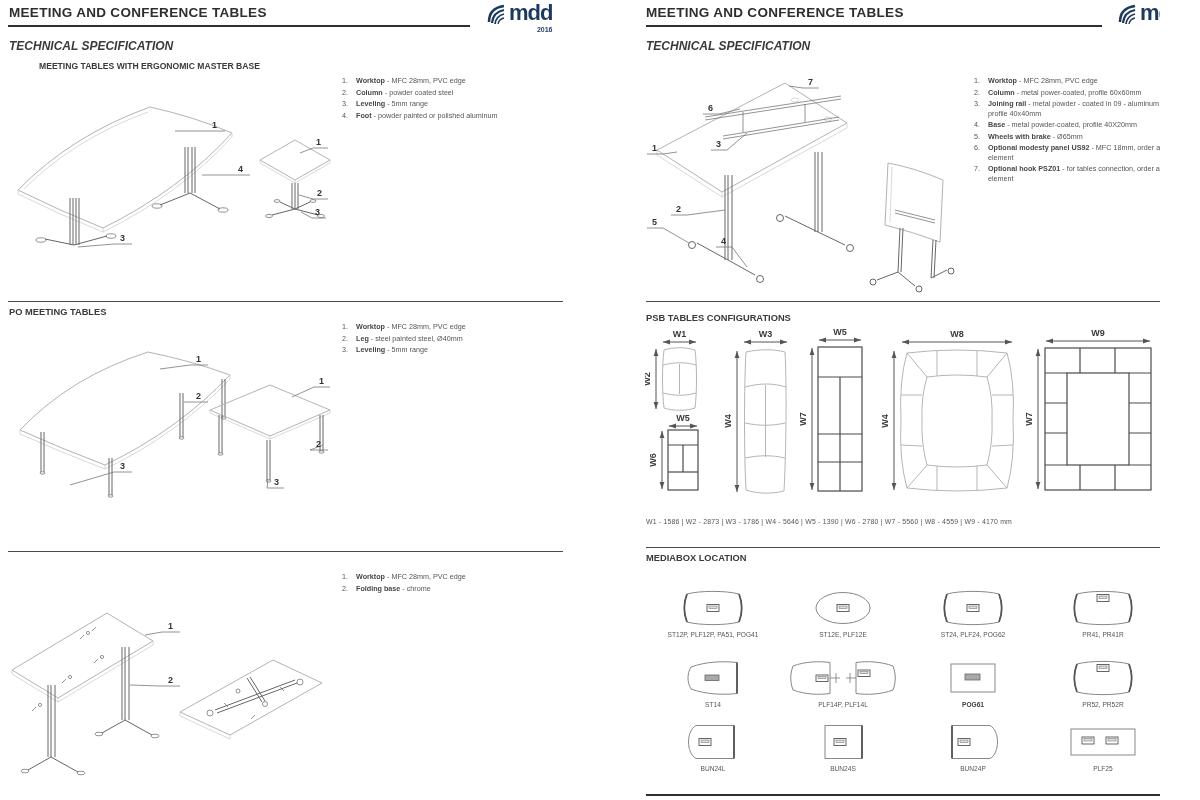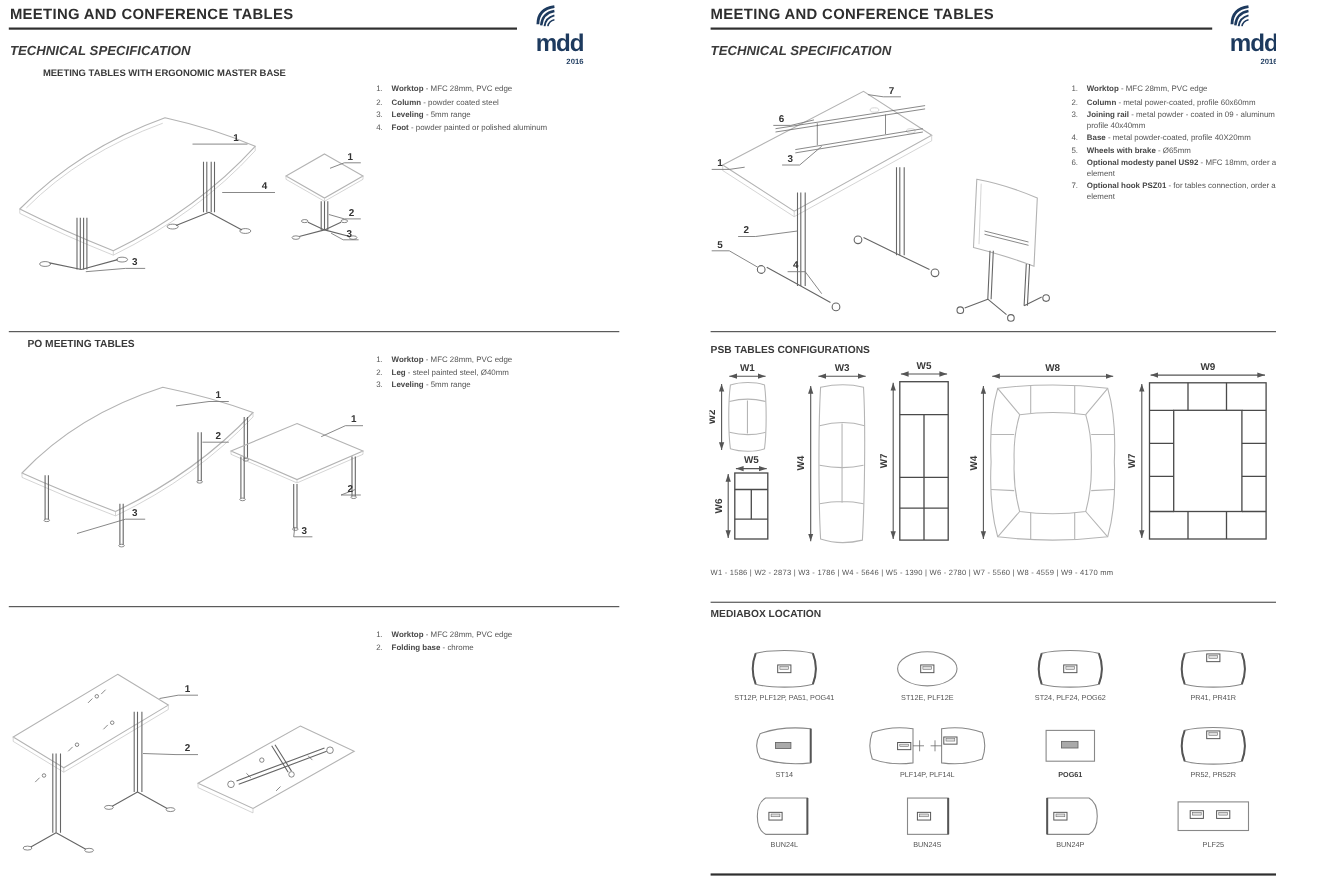--- a/index.html
+++ b/index.html
@@ -5,21 +5,21 @@
   html,body{margin:0;padding:0;background:#fff;}
   #canvas{position:relative;width:1160px;height:800px;background:#ffffff;overflow:hidden;
           font-family:"Liberation Sans","DejaVu Sans",sans-serif;color:#3b3b3b;}
   .abs{position:absolute;}
   .page-title{font-size:13.5px;font-weight:bold;letter-spacing:.3px;color:#2e2e2e;white-space:nowrap;}
   .hrule{position:absolute;background:#2f2f2f;height:2px;}
   .divider{position:absolute;background:#4a4a4a;height:1px;}
   .tech-title{font-size:12px;font-weight:bold;color:#3a3a3a;white-space:nowrap;font-style:italic;}
   .sub-title{font-size:8.6px;font-weight:bold;color:#3a3a3a;white-space:nowrap;padding-left:30px;}
   .sec-title{font-size:9.3px;font-weight:bold;color:#3a3a3a;white-space:nowrap;}
-  .logo{display:flex;align-items:flex-start;flex-direction:column;}
+  .logo{display:flex;align-items:flex-start;}
   .logo-word{font-size:22px;font-weight:bold;color:#1d3a5e;letter-spacing:-1px;line-height:20px;}
   .logo-year{font-size:7px;font-weight:bold;color:#1d3a5e;text-align:right;margin-top:2px;}
   .spec{position:absolute;width:228px;font-size:7.2px;line-height:1.32;color:#555;}
   .spec-item{position:relative;padding-left:14px;margin-bottom:2px;}
   .spec-num{position:absolute;left:0;top:0;color:#555;}
   .spec-term{font-weight:bold;color:#474747;}
   .dims{position:absolute;font-size:6.9px;color:#555;letter-spacing:.2px;white-space:nowrap;}
   .mb-row{position:absolute;display:flex;}
   .mb-cell{width:130px;display:flex;flex-direction:column;align-items:center;}
   .mb-label{font-size:6.6px;color:#555;margin-top:3px;white-space:nowrap;}
@@ -103,21 +103,21 @@
       <path class="ld" d="M290,58 L303,53 L318,53"></path>
         <text class="co" x="306" y="50">1</text>
       <path class="ld" d="M289,100 L303,104 L318,104"></path>
         <text class="co" x="307" y="101">2</text>
       <path class="ld" d="M291,117 L302,123 L316,123"></path>
         <text class="co" x="305" y="120">3</text>
     </svg>
   </div>
 
   <div class="divider" style="left:8px;top:301px;width:555px;"></div>
-  <div class="abs sec-title" style="left:9px;top:307px;margin-left:16px;">PO  MEETING TABLES</div>
+  <div class="abs sec-title" style="left:9px;top:307px;">PO  MEETING TABLES</div>
 
   <div class="spec" style="left:342px;top:322px;">
     <div class="spec-item"><span class="spec-num">1.</span><span class="spec-term">Worktop</span><span> - MFC 28mm, PVC edge</span></div>
     <div class="spec-item"><span class="spec-num">2.</span><span class="spec-term">Leg</span><span> - steel painted steel, Ø40mm</span></div>
     <div class="spec-item"><span class="spec-num">3.</span><span class="spec-term">Leveling</span><span> - 5mm range</span></div>
   </div>
 
   <div class="abs" style="left:10px;top:345px;">
     <svg width="340" height="155" viewBox="0 0 340 155">
       <path class="lt" d="M10,85 Q60,32 138,7 Q182,16 220,30 Q168,85 95,120 Q50,103 10,85 Z"></path>

